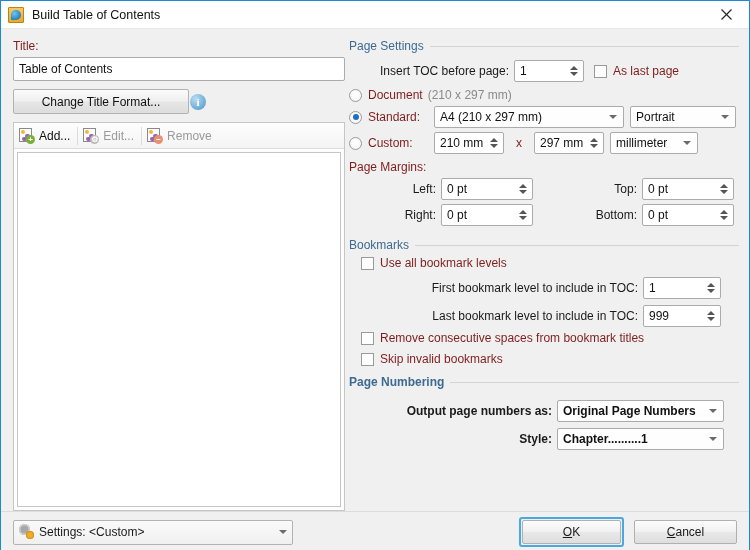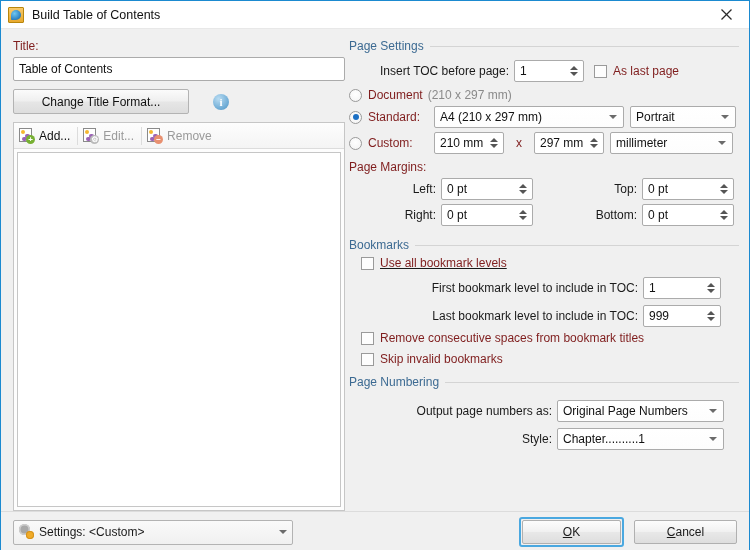--- a/index.html
+++ b/index.html
@@ -224,21 +224,21 @@
     height: 1px;
     background: #d4d4d4;
   }
 
   
   .title-label { margin-bottom: 4px; }
   .title-input { width: 332px; height: 24px; }
   .fmt-row {
     display: flex;
     align-items: center;
-    gap: 24px;
+    gap: 1px;
     margin-top: 8px;
   }
   .fmt-btn { width: 176px; height: 25px; }
   .info-icon {
     width: 16px; height: 16px;
     border-radius: 50%;
     background: radial-gradient(circle at 35% 30%, #b9dcf2, #6aa9d4 70%, #4a87b4);
     color: #fff;
     font-size: 11px;
     font-weight: bold;
@@ -548,21 +548,21 @@
               </span>
           </span>
           <span class="label" style="margin:0 12px;">x</span>
           <span class="spin" style="width:70px;">
             <span class="sval">297 mm</span>
             <span class="spin-arrows">
                 <span class="sp-up"></span>
                 <span class="sp-dn"></span>
               </span>
           </span>
-          <span class="combo" style="width:123px; margin-left:6px;">
+          <span class="combo" style="width:88px; margin-left:6px;">
             <span class="cval">millimeter</span>
             <span class="arrow">
                 <span class="tri-down"></span>
               </span>
           </span>
         </div>
 
         <div class="label" style="margin:6px 0 4px 0;">Page Margins:</div>
 
         <div class="row">
@@ -603,21 +603,21 @@
           </span>
         </div>
       </div>
 
       <div class="group" style="margin-top:12px;">
         <div class="group-head">
           <span class="gtext">Bookmarks</span>
           <span class="gline"></span>
         </div>
 
-        <div class="row" style="margin-top:0;text-decoration:underline;">
+        <div class="row" style="margin-top:0;">
           <span class="check" style="margin-left:12px;"></span>
           <span class="label" style="margin-left:6px;">Use all bookmark levels</span>
         </div>
 
         <div class="row" style="margin-top:7px;">
           <span class="lbl-r" style="width:289px;">First bookmark level to include in TOC:</span>
           <span class="spin" style="width:78px; margin-left:5px;">
             <span class="sval">1</span>
             <span class="spin-arrows">
                 <span class="sp-up"></span>
@@ -641,21 +641,21 @@
           <span class="check" style="margin-left:12px;"></span>
           <span class="label" style="margin-left:6px;">Remove consecutive spaces from bookmark titles</span>
         </div>
 
         <div class="row" style="margin-top:7px;">
           <span class="check" style="margin-left:12px;"></span>
           <span class="label" style="margin-left:6px;">Skip invalid bookmarks</span>
         </div>
       </div>
 
-      <div class="group" style="margin-top:4px;">
+      <div class="group" style="margin-top:4px;font-weight:bold;">
         <div class="group-head">
           <span class="gtext">Page Numbering</span>
           <span class="gline"></span>
         </div>
 
         <div class="row" style="margin-top:11px;">
           <span class="lbl-r" style="width:203px;">Output page numbers as:</span>
           <span class="combo" style="width:167px; margin-left:5px;">
             <span class="cval">Original Page Numbers</span>
             <span class="arrow">

